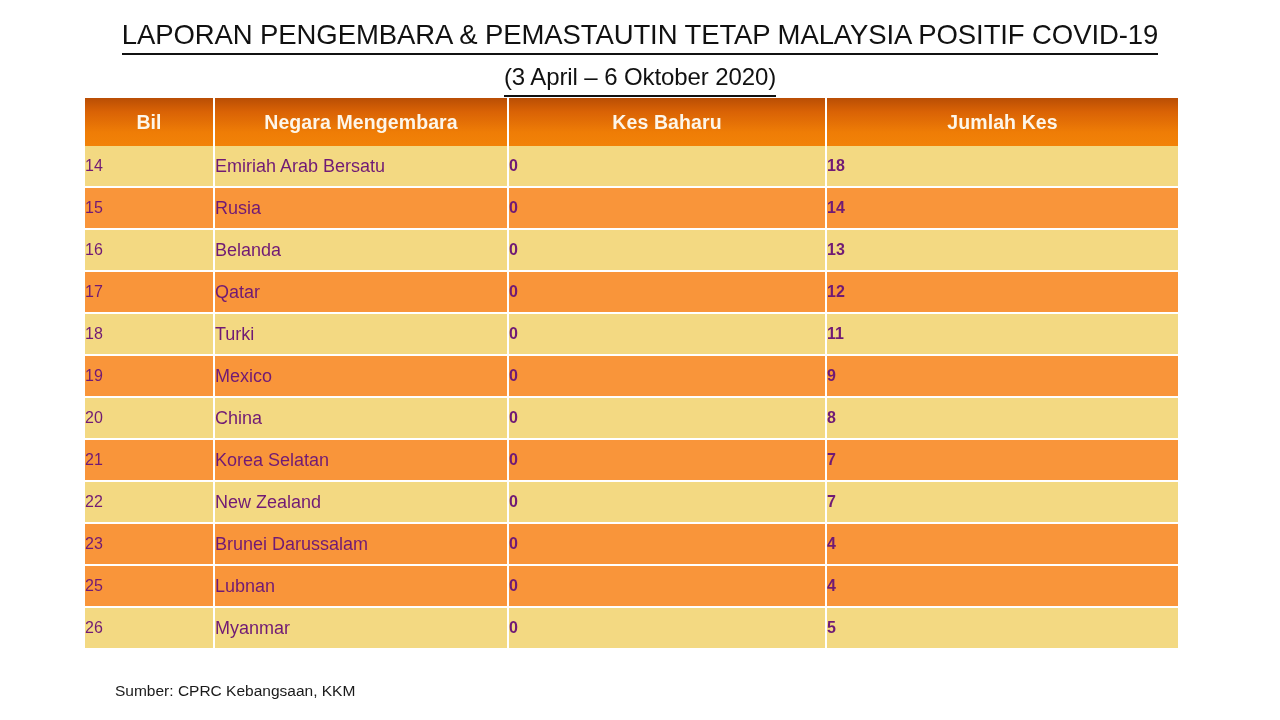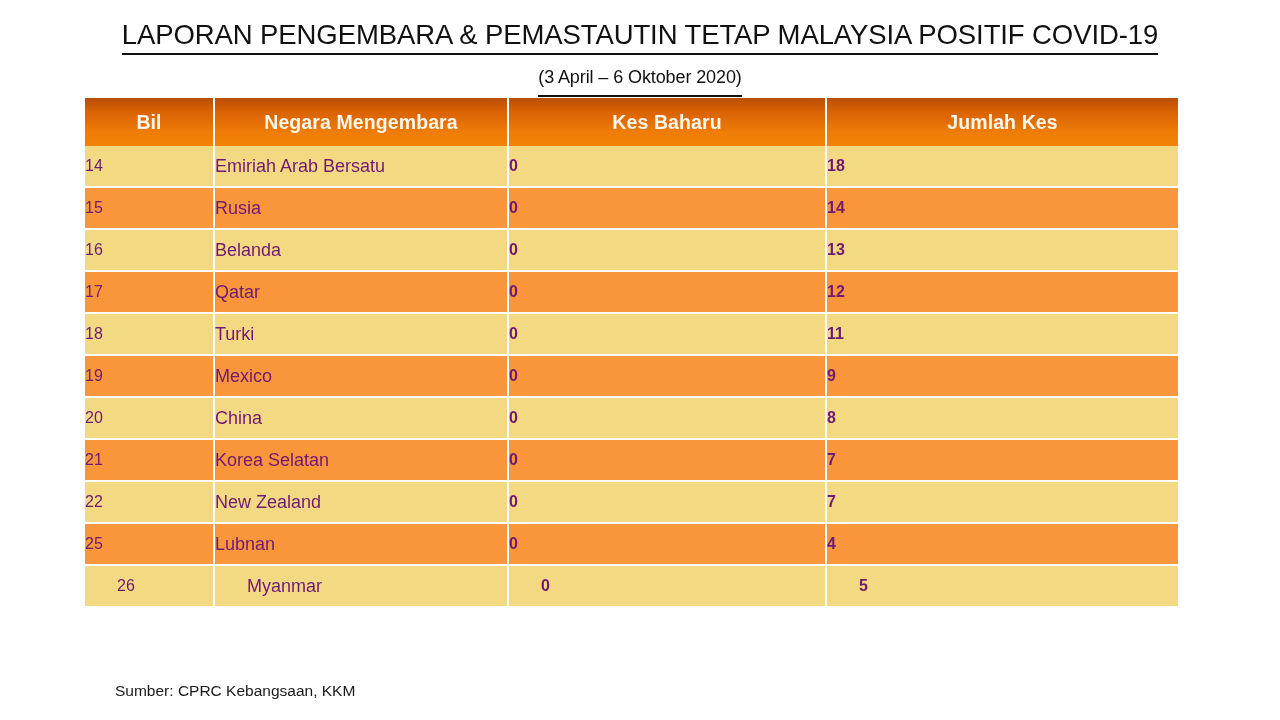--- a/index.html
+++ b/index.html
@@ -34,21 +34,21 @@
     line-height: 34px;
     font-weight: 400;
     color: #111111;
     letter-spacing: -0.1px;
     border-bottom: 2px solid #111111;
     padding-bottom: 1px;
     white-space: nowrap;
     text-align: right;
   }
   .title-line.line1 { font-size: 27.5px; }
-  .title-line.line2 { font-size: 18px; margin-top: 5px; }
+  .title-line.line2 { font-size: 24px; margin-top: 5px; }
 
   
   .table-wrap {
     position: absolute;
     left: 73px;
     top: 98px;
     width: 1093px;
     margin-left: 12px;
   }
   table.data-table {
@@ -80,21 +80,21 @@
     height: 40px;
     text-align: left;
     vertical-align: middle;
     font-size: 16px;
     color: #701a75;
     border-right: 2px solid #ffffff;
     border-bottom: 2px solid #ffffff;
     padding: 0;
   }
   tbody td:last-child { border-right: none; }
-  tbody tr:last-child td { border-bottom: none; padding-left: 32px; }
+  tbody tr:last-child td { border-bottom: none; }
 
   tbody tr.row-light td { background: #f3d982; }
   tbody tr.row-dark  td { background: #f9953a; }
 
   td.cell-bil     { font-weight: 400; font-size: 16px; }
   td.cell-negara  { font-weight: 400; font-size: 18px; }
   td.cell-baharu  { font-weight: bold;  font-size: 16px; }
   td.cell-jumlah  { font-weight: bold;  font-size: 16px; }
 
   
@@ -184,20 +184,26 @@
             <td class="cell-baharu">0</td>
             <td class="cell-jumlah">7</td>
           </tr>
           <tr class="row-light">
             <td class="cell-bil">22</td>
             <td class="cell-negara">New Zealand</td>
             <td class="cell-baharu">0</td>
             <td class="cell-jumlah">7</td>
           </tr>
           <tr class="row-dark">
+            <td class="cell-bil">23</td>
+            <td class="cell-negara">Brunei Darussalam</td>
+            <td class="cell-baharu">0</td>
+            <td class="cell-jumlah">4</td>
+          </tr>
+          <tr class="row-dark">
             <td class="cell-bil">25</td>
             <td class="cell-negara">Lubnan</td>
             <td class="cell-baharu">0</td>
             <td class="cell-jumlah">4</td>
           </tr>
           <tr class="row-light">
             <td class="cell-bil">26</td>
             <td class="cell-negara">Myanmar</td>
             <td class="cell-baharu">0</td>
             <td class="cell-jumlah">5</td>

